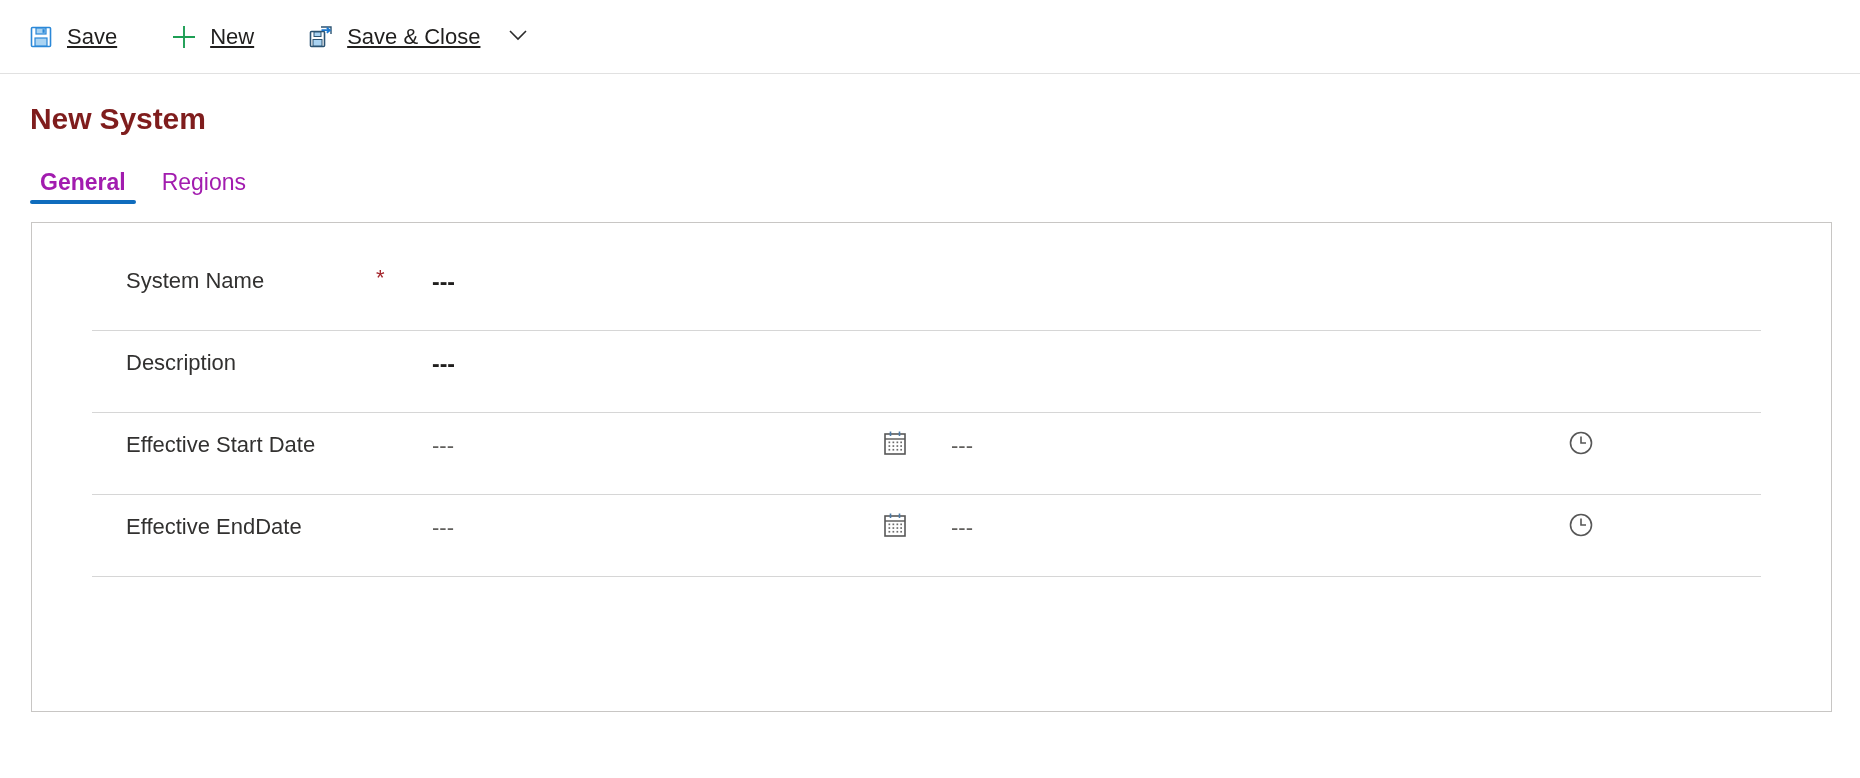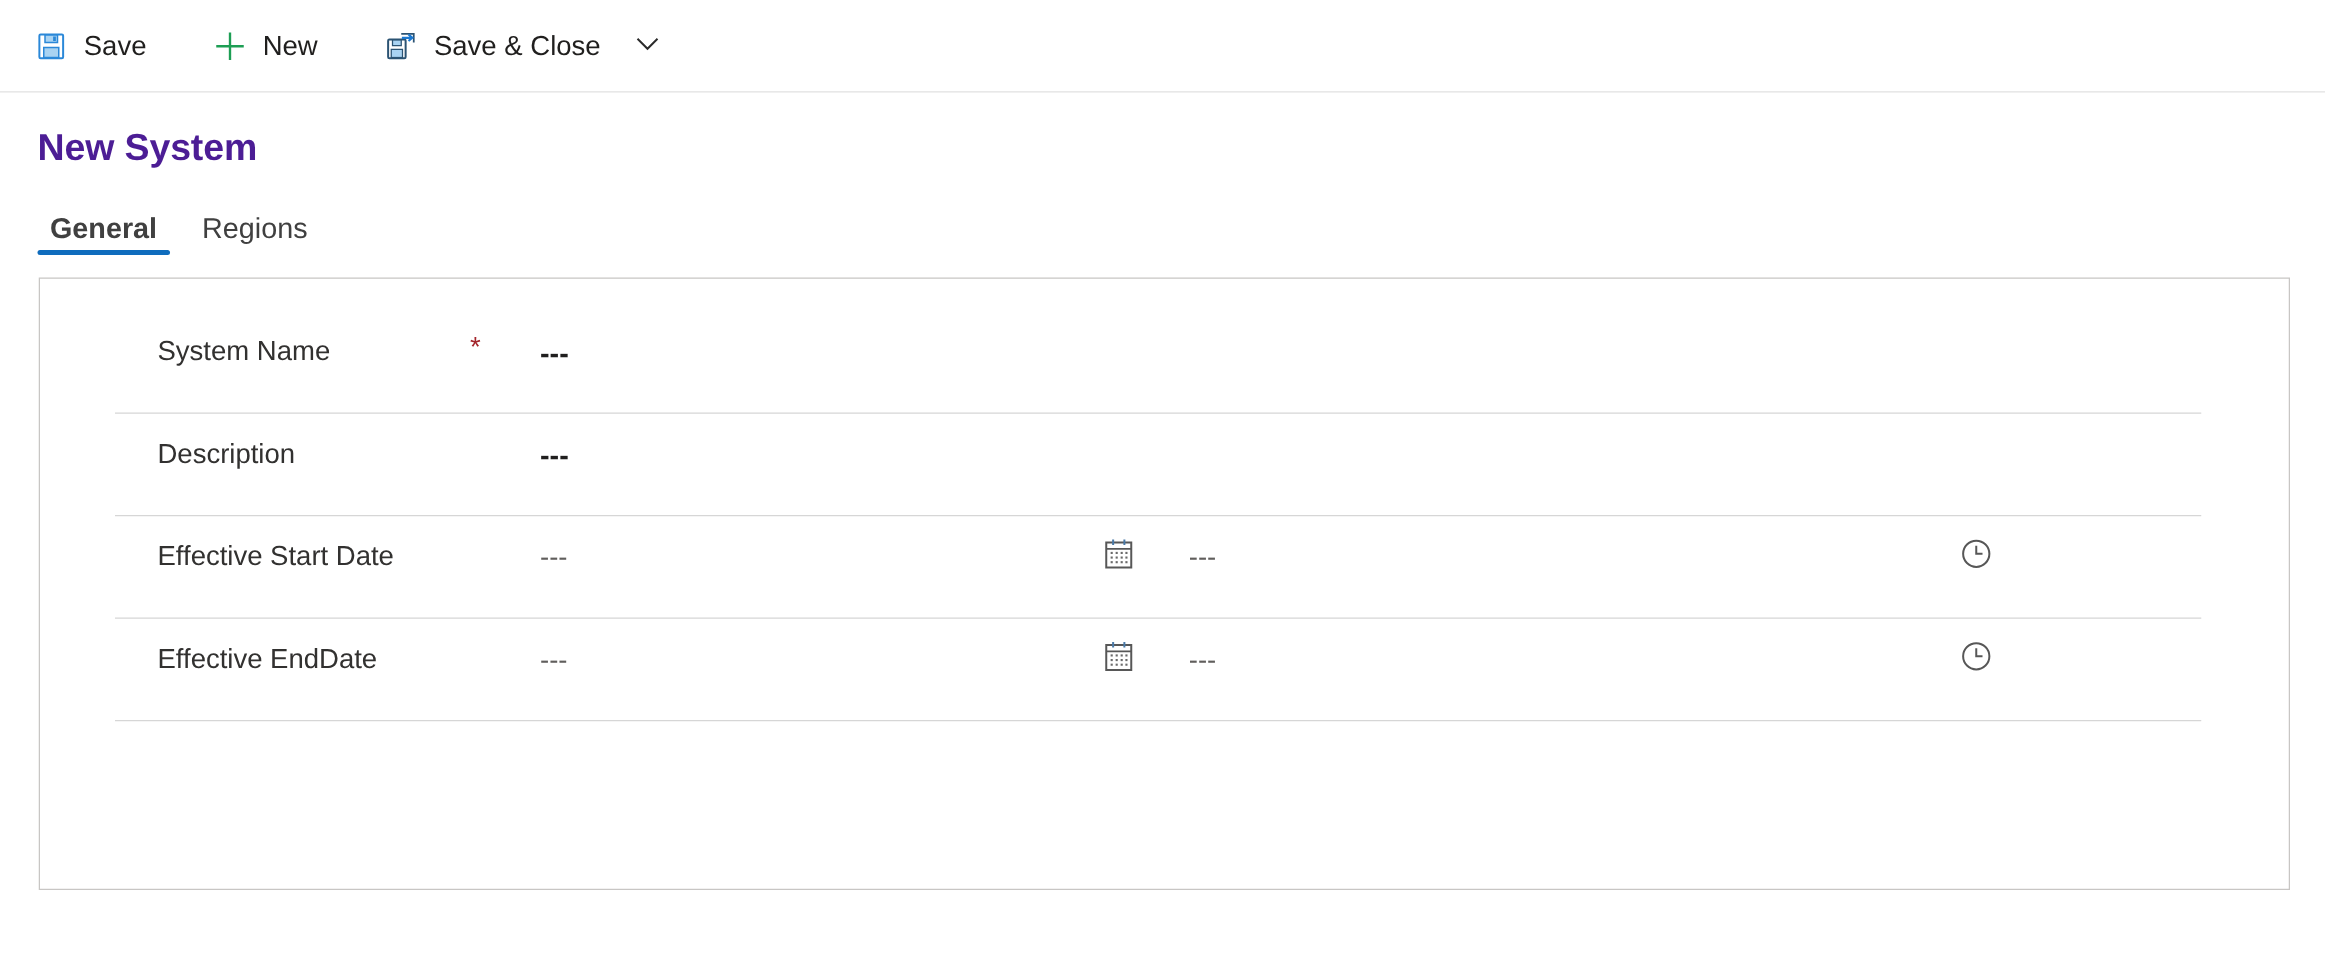--- a/index.html
+++ b/index.html
@@ -25,20 +25,21 @@
     align-items: center;
     height: 56px;
     padding: 0 14px;
     cursor: pointer;
     border: none;
     background: transparent;
     font-family: "Liberation Sans", sans-serif;
     font-size: 22px;
     color: #201f1e;
     white-space: nowrap;
+    text-decoration: underline;
   }
   .cmd-btn .ico {
     display: inline-flex;
     align-items: center;
     justify-content: center;
     width: 26px; height: 26px;
     margin-right: 13px;
     flex: none;
   }
   .cmd-label { line-height: 1; }
@@ -46,37 +47,37 @@
     display: flex; align-items: center; justify-content: center;
     width: 44px; height: 56px;
     border: none; background: transparent; cursor: pointer;
     margin-left: 2px;
   }
 
   
   #page-title {
     font-size: 30px;
     font-weight: bold;
-    color: #4c1d95;
+    color: #7f1d1d;
     padding: 28px 16px 0 30px;
     letter-spacing: -0.1px;
   }
 
   
   #tab-strip {
     display: flex;
     align-items: flex-end;
     padding-left: 30px;
     margin-top: 24px;
     height: 44px;
   }
   .tab {
     position: relative;
     font-size: 23px;
-    color: #404040;
+    color: #a21caf;
     padding: 0 10px 10px 10px;
     margin-right: 16px;
     cursor: pointer;
     background: none; border: none;
     font-family: "Liberation Sans", sans-serif;
     line-height: 1;
   }
   .tab.active { font-weight: bold; }
   .tab.active::after {
     content: "";

